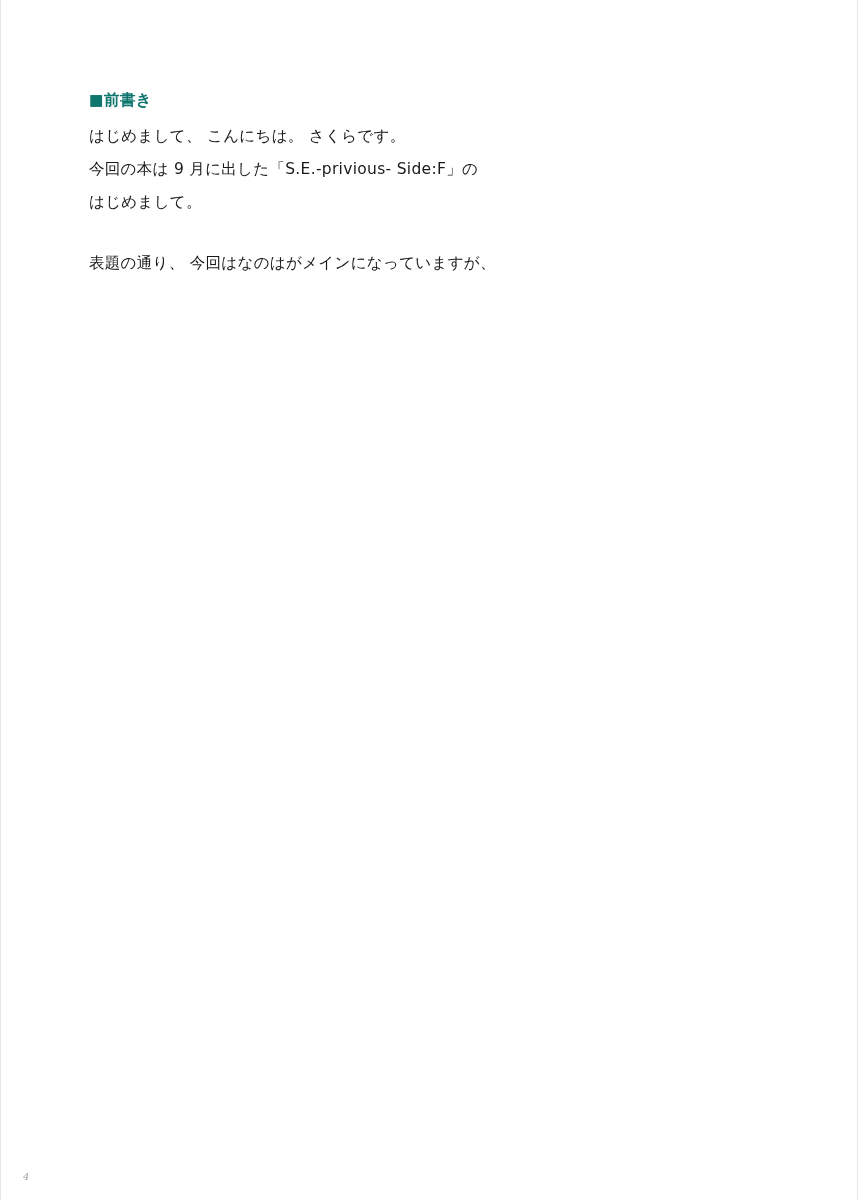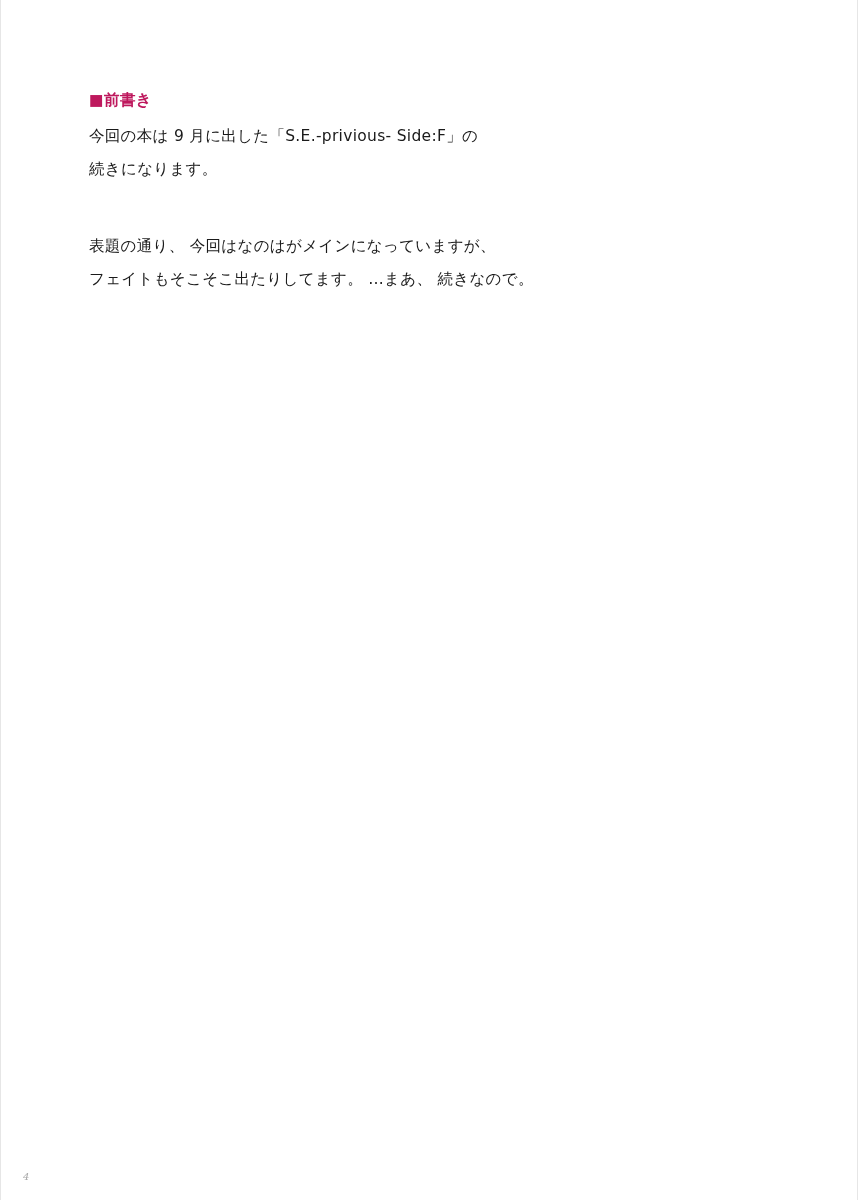--- a/index.html
+++ b/index.html
@@ -20,36 +20,36 @@
   .content {
     position: absolute;
     left: 88px;
     top: 88px;
     width: 620px;
   }
   .heading {
     font-family: "DejaVu Sans", "Liberation Sans", sans-serif;
     font-size: 15.5px;
     font-weight: 700;
-    color: #be185d;
+    color: #0f766e;
     letter-spacing: 0.4px;
     line-height: 1.55;
     margin: 0 0 8px 0;
   }
   .para {
     font-family: "DejaVu Sans", "Liberation Sans", sans-serif;
     font-size: 15.5px;
     font-weight: 400;
     color: #1a1a1a;
     letter-spacing: 0.3px;
     line-height: 2.12;
     margin: 0;
   }
   .para.block-gap {
-    margin-top: 44px;
+    margin-top: 28px;
   }
   .line {
     display: block;
     white-space: pre;
   }
   .page-number {
     position: absolute;
     left: 22px;
     bottom: 18px;
     font-family: "DejaVu Serif", "Liberation Serif", serif;
@@ -61,27 +61,27 @@
 </head>
 <body>
 
 <div class="page">
 
   <div class="content">
 
     <h1 class="heading">■前書き</h1>
 
     <p class="para">
+      <span class="line">はじめまして、 こんにちは。 さくらです。</span>
       <span class="line">今回の本は 9 月に出した「S.E.-privious- Side:F」の</span>
-      <span class="line">続きになります。</span>
+      <span class="line">はじめまして。</span>
     </p>
 
     <p class="para block-gap">
       <span class="line">表題の通り、 今回はなのはがメインになっていますが、</span>
-      <span class="line">フェイトもそこそこ出たりしてます。 …まあ、 続きなので。</span>
     </p>
 
 
   </div>
 
   <div class="page-number">4</div>
 
 </div>
 
 </body></html>

